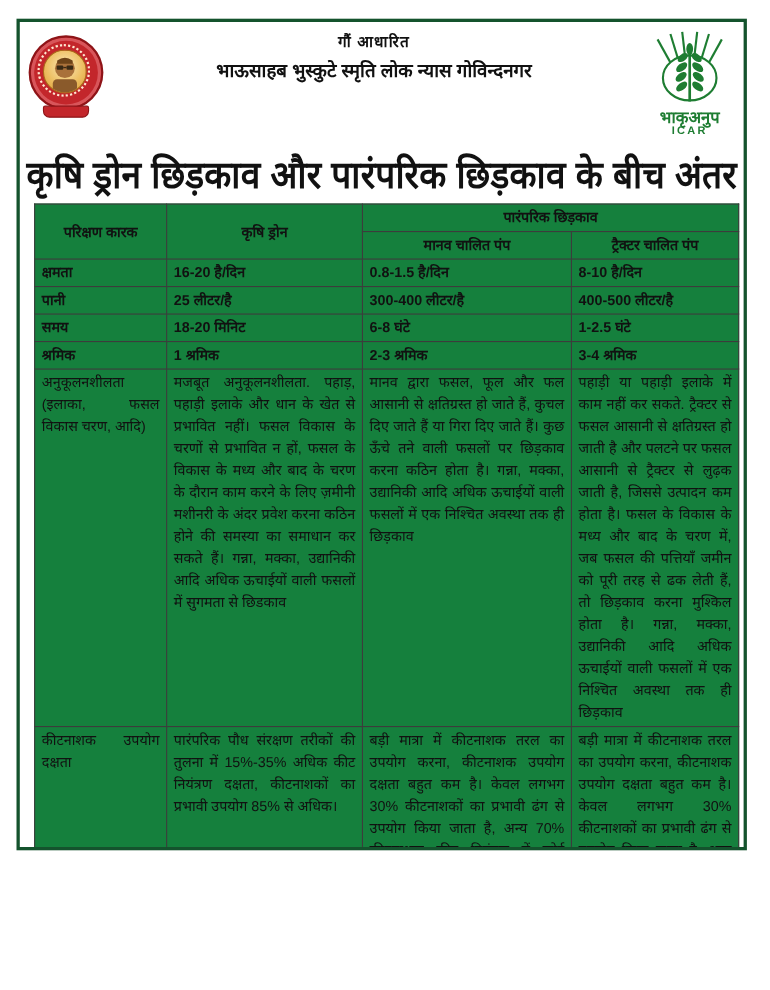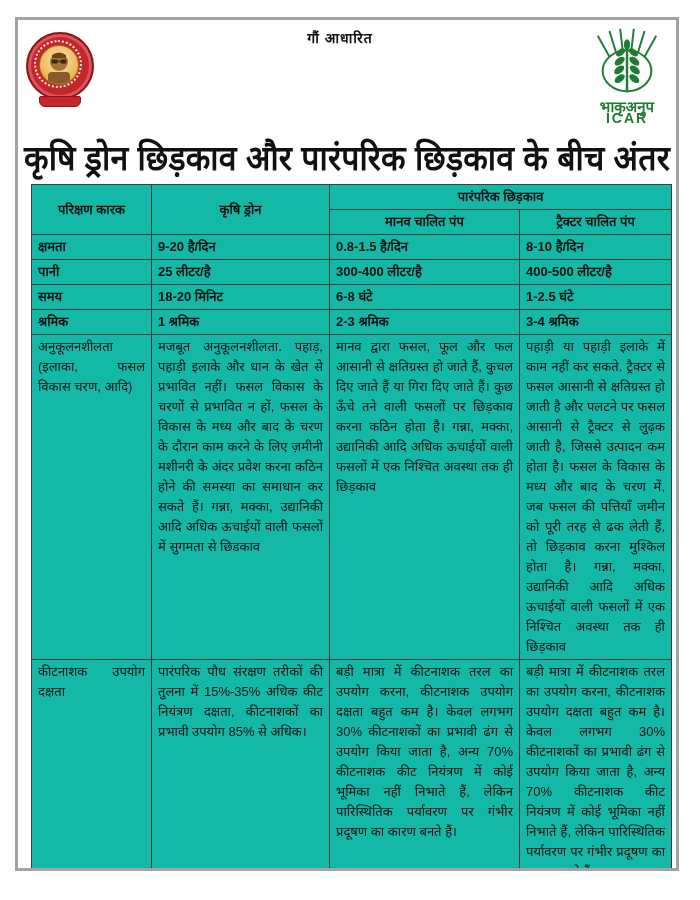--- a/index.html
+++ b/index.html
@@ -1,22 +1,22 @@
 <!DOCTYPE html>
 <html lang="hi"><head>
 <meta charset="utf-8">
 <style>
   html,body{margin:0;padding:0;}
   body{
     width:700px;height:900px;background:#ffffff;position:relative;
     font-family:"Liberation Sans","DejaVu Sans",sans-serif;color:#111;
   }
   .frame{
-    position:absolute;left:15px;top:17px;width:664px;height:854px;
-    border:3px solid #a3a3a3;background:#fff;box-sizing:border-box;overflow:hidden;
+    position:absolute;left:15px;top:17px;width:664px;height:756px;
+    border:3px solid #14532d;background:#fff;box-sizing:border-box;overflow:hidden;
   }
   
   .header{display:flex;align-items:flex-start;padding:6px 6px 0 6px;}
   .header-center{flex:1;text-align:center;padding-top:2px;}
   .tagline{font-size:14px;font-weight:700;letter-spacing:1px;}
   .org-name{font-size:27px;font-weight:800;margin-top:3px;letter-spacing:.5px;}
   .trust-name{font-size:17px;font-weight:800;margin-top:5px;}
   .doc-title{
     margin:10px 4px 6px 4px;text-align:center;font-size:32px;font-weight:900;
     letter-spacing:.2px;transform:scaleY(1.08);
@@ -37,25 +37,25 @@
     background:radial-gradient(circle at 50% 38%,#fbe7b7 0%,#edbf62 55%,#d99a33 100%);
     border:1px solid #a96a1a;overflow:hidden;
   }
   .seal-ribbon{
     width:40px;height:9px;margin:-4px auto 0 auto;background:#c3262b;
     border:1px solid #8e1418;border-radius:2px 2px 6px 6px;position:relative;z-index:2;
   }
   
   .icar{width:86px;min-width:86px;text-align:center;padding-top:2px;}
   .icar-caption1{font-size:15px;font-weight:800;color:#1e7d32;line-height:10px;margin-top:-4px;}
-  .icar-caption2{font-size:14px;font-weight:800;color:#1e7d32;letter-spacing:2px;line-height:13px;}
+  .icar-caption2{font-size:10px;font-weight:800;color:#1e7d32;letter-spacing:2px;line-height:13px;}
   
   table.cmp{
     border-collapse:collapse;table-layout:fixed;margin-left:13px;margin-top:4px;
-    width:640px;background:#14b8a6;
+    width:640px;background:#15803d;
   }
   table.cmp col.c1{width:120px;} table.cmp col.c2{width:178px;}
   table.cmp col.c3{width:190px;} table.cmp col.c4{width:152px;}
   table.cmp th,table.cmp td{
     border:1px solid #3c3c3c;padding:2px 6px;vertical-align:middle;
     font-size:13px;line-height:20px;box-sizing:border-box;
   }
   table.cmp th{font-weight:800;text-align:center;height:22px;}
   td.factor{font-weight:800;vertical-align:top;}
   tr.r-num{height:21px;} tr.r-num td{font-weight:700;}
@@ -82,20 +82,21 @@
             <rect x="17.5" y="14.8" width="3" height="1.2" fill="#3a2a14"></rect>
             <path d="M12 9 Q19 4 26 9 L26 12 L12 12 Z" fill="#6e4418"></path>
           </svg>
         </div>
       </div>
       <div class="seal-ribbon"></div>
     </div>
 
     <div class="header-center">
       <div class="tagline">गौं आधारित</div>
+      <div class="trust-name">भाऊसाहब भुस्कुटे स्मृति लोक न्यास गोविन्दनगर</div>
     </div>
 
     <div class="icar">
       <svg width="78" height="74" viewBox="0 0 80 76">
         <g stroke="#1e7d32" stroke-width="2" fill="none">
           <line x1="40" y1="62" x2="10" y2="8"></line>
           <line x1="40" y1="62" x2="22" y2="3"></line>
           <line x1="40" y1="62" x2="33" y2="1"></line>
           <line x1="40" y1="62" x2="47" y2="1"></line>
           <line x1="40" y1="62" x2="58" y2="3"></line>
@@ -137,21 +138,21 @@
         <th colspan="2">पारंपरिक छिड़काव</th>
       </tr>
       <tr>
         <th>मानव चालित पंप</th>
         <th>ट्रैक्टर चालित पंप</th>
       </tr>
     </thead>
     <tbody>
       <tr class="r-num">
         <td class="factor">क्षमता</td>
-        <td>9-20  है/दिन</td>
+        <td>16-20  है/दिन</td>
         <td>0.8-1.5  है/दिन</td>
         <td>8-10  है/दिन</td>
       </tr>
       <tr class="r-num">
         <td class="factor">पानी</td>
         <td>25 लीटर/है</td>
         <td>300-400 लीटर/है</td>
         <td>400-500 लीटर/है</td>
       </tr>
       <tr class="r-num">

